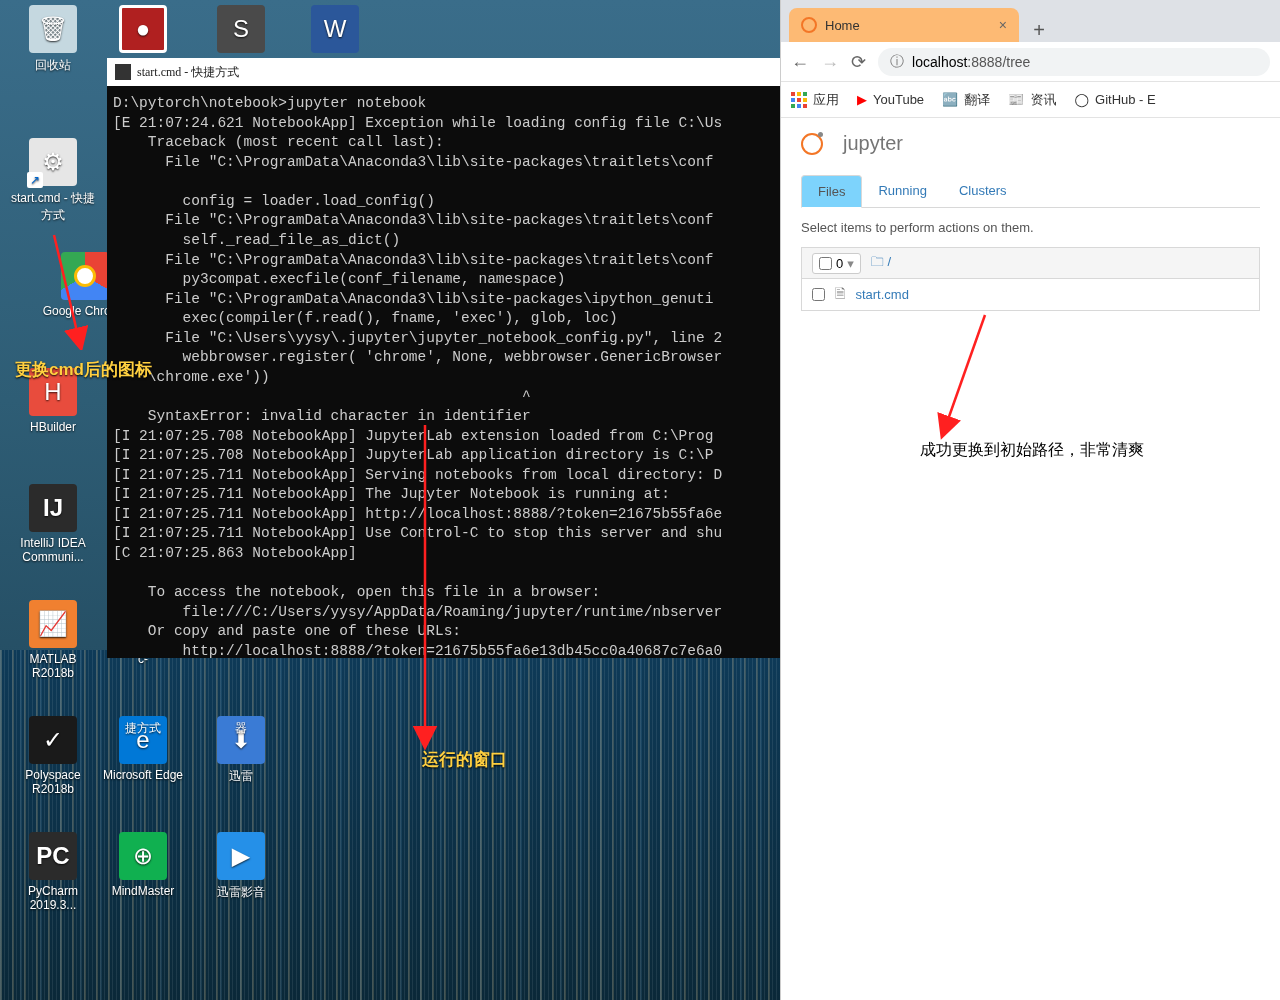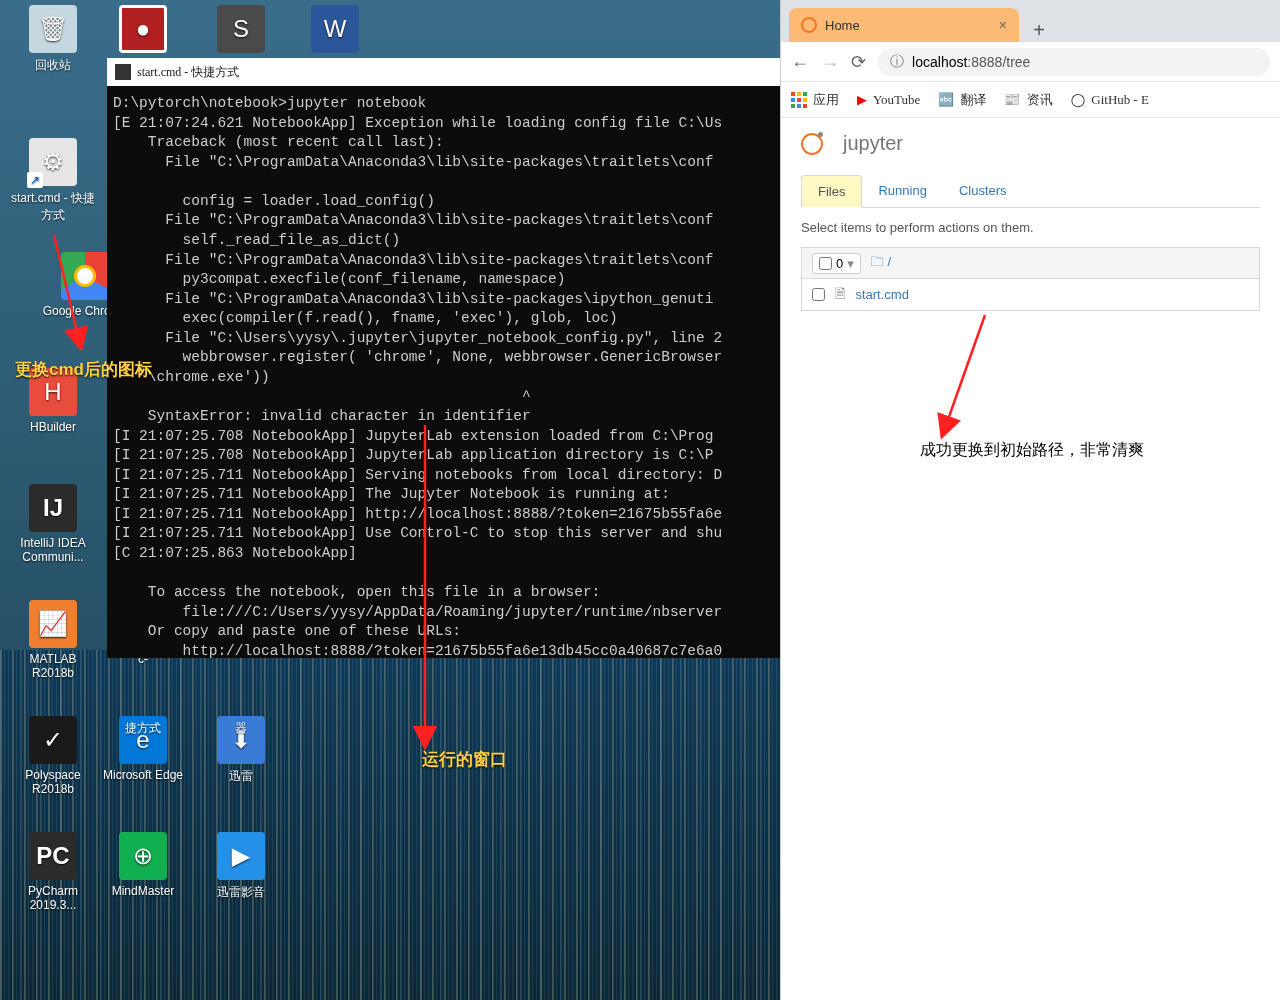--- a/index.html
+++ b/index.html
@@ -87,31 +87,31 @@
 .url-box {
   flex:1; height:28px; background:#f1f3f4; border-radius:14px;
   display:flex; align-items:center; padding:0 12px; font-size:14px; color:#555;
 }
 .url-box .info { margin-right:8px; color:#777; }
 .url-host { color:#000; }
 .bookmarks {
   height:36px; display:flex; align-items:center; padding:0 10px; gap:18px;
   font-size:13px; color:#333; border-bottom:1px solid #e3e3e3;
 }
-.bm { display:flex; align-items:center; gap:6px; cursor:pointer;font-family:Liberation Serif, serif; }
+.bm { display:flex; align-items:center; gap:6px; cursor:pointer; }
 .apps-icon { display:grid; grid-template-columns:repeat(3,4px); gap:2px; }
 .apps-icon span { width:4px; height:4px; }
 .jupyter-content { padding:14px 20px; }
 .jupyter-logo { display:flex; align-items:center; gap:20px; margin-bottom:20px; }
 .jupyter-logo .circ { width:22px; height:22px; border:2px solid #f37626; border-radius:50%; position:relative; }
 .jupyter-logo .circ::before { content:""; position:absolute; width:5px; height:5px; background:#888; border-radius:50%; top:-3px; right:-2px; }
 .jupyter-logo .txt { font-size:20px; color:#757575; }
 .jup-tabs { display:flex; border-bottom:1px solid #d8d8d8; margin-bottom:12px; }
 .jup-tab { padding:8px 16px; font-size:13px; color:#337ab7; cursor:pointer; }
-.jup-tab.active { color:#555; border:1px solid #d8d8d8; border-bottom:1px solid #fff; border-radius:4px 4px 0 0; margin-bottom:-1px; background:#fef9c3; }
+.jup-tab.active { color:#555; border:1px solid #d8d8d8; border-bottom:1px solid #fff; border-radius:4px 4px 0 0; margin-bottom:-1px; background:#7dd3fc; }
 .jup-hint { font-size:13px; color:#555; margin-bottom:12px; }
 .jup-toolbar { border:1px solid #d8d8d8; background:#f5f5f5; height:32px; display:flex; align-items:center; padding:0 10px; gap:10px; font-size:13px; }
 .jup-check { display:flex; align-items:center; border:1px solid #ccc; background:#fff; padding:2px 6px; border-radius:3px; gap:4px; }
 .jup-folder { color:#337ab7; }
 .jup-row { border:1px solid #d8d8d8; border-top:none; height:32px; display:flex; align-items:center; padding:0 10px; gap:10px; font-size:13px; }
 .jup-row a { color:#337ab7; text-decoration:none; }
 .annot-1 { position:absolute; left:15px; top:346px; color:#ffd040; font-size:17px; font-weight:600; text-shadow:0 1px 2px #000;margin-top:12px; }
 .annot-2 { position:absolute; left:378px; top:748px; color:#ffd040; font-size:17px; font-weight:600; text-shadow:0 1px 2px #000;padding-left:44px; }
 .annot-3 { position:absolute; left:920px; top:440px; color:#000; font-size:16px; }
 .arrow { position:absolute; pointer-events:none; }

